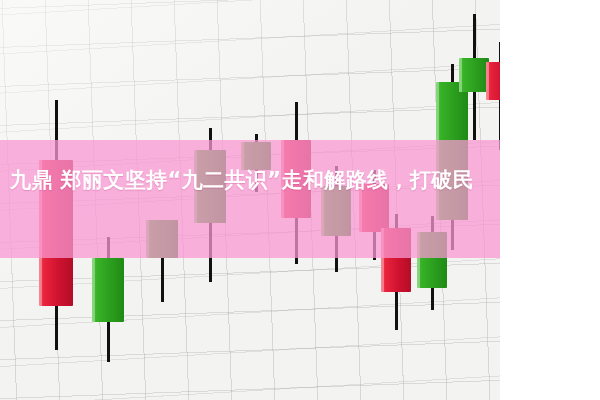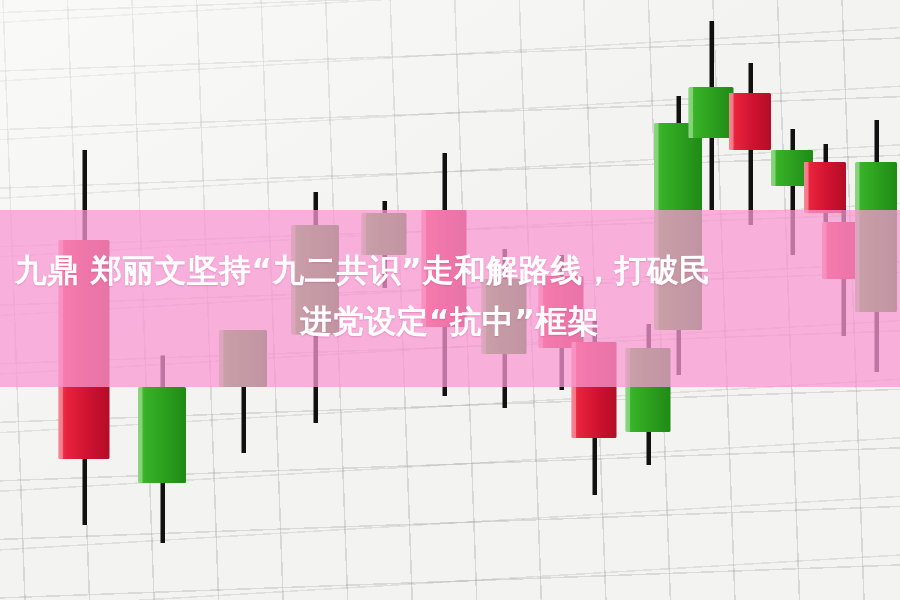--- a/index.html
+++ b/index.html
@@ -5,21 +5,21 @@
   html, body {
     margin: 0;
     padding: 0;
     background: #ffffff;
   }
   body {
     font-family: "DejaVu Sans", "Liberation Sans", sans-serif;
   }
   #stage {
     position: relative;
-    width: 600px;
+    width: 500px;
     height: 400px;
     overflow: hidden;
     background: #0369a1;
   }
 
   
   #grid-layer {
     position: absolute;
     left: -120px;
     top: -120px;
@@ -205,16 +205,15 @@
         <div class="body up" style="top: 28px; height: 100px;"></div>
       </div>
     </div>
 
   <div id="pink-band" style="top: 140px; height: 118px;">
     <div id="pink-band-inner"></div>
   </div>
 
   <div id="headline" style="top: 163px; font-size: 21px; color: rgb(255, 255, 255);">
     <span class="l1">九鼎 郑丽文坚持“九二共识”走和解路线，打破民</span>
-    <span class="l2">进党设定“抗中”框架</span>
   </div>
 
 </div>
 
 </body></html>

